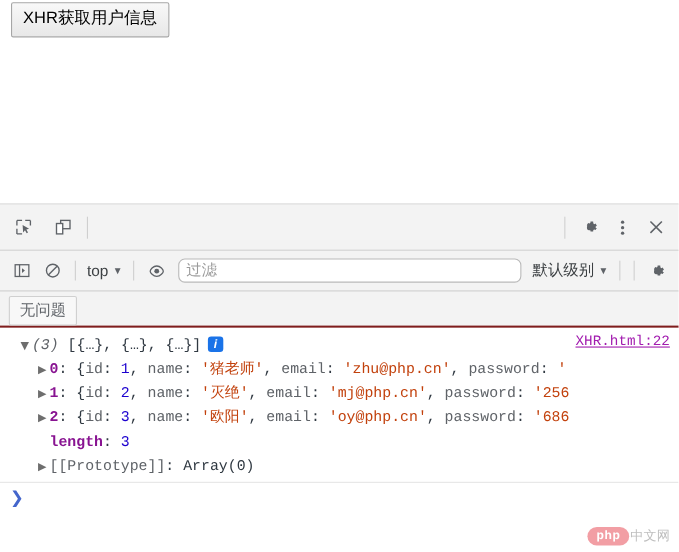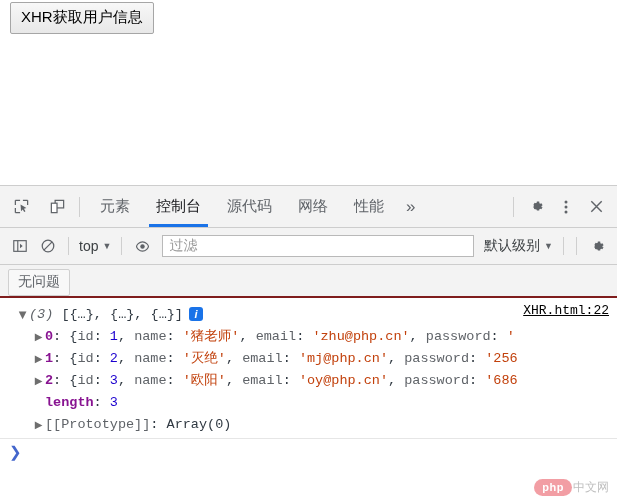--- a/index.html
+++ b/index.html
@@ -88,21 +88,21 @@
   .fb-sep { width:1px; height:18px; background:#cfcfcf; margin:0 6px; flex:none; }
   .ctx-select {
     display:flex; align-items:center; gap:4px;
     font-size:14px; color:#3c4043;
     font-family: "Liberation Sans", sans-serif;
     padding:0 4px; white-space:nowrap;
   }
   .caret { font-size:9px; color:#5f6368; line-height:1; }
   .filter-input {
     flex:1 1 auto; height:22px; margin:0 6px;
-    background:#ffffff; border:1px solid #b9b9b9; border-radius:0;
+    background:#ffffff; border:1px solid #b9b9b9; border-radius:6px;
     display:flex; align-items:center;
     padding:0 6px; box-sizing:border-box;
     min-width:40px;
     text-align:right;
   }
   .filter-input .ph { font-size:14px; color:#9a9a9a; }
   .level-select {
     display:flex; align-items:center; gap:4px;
     font-size:14px; color:#3c4043; white-space:nowrap; padding:0 4px;
   }
@@ -125,21 +125,21 @@
   .console {
     position:relative; background:#ffffff;
     height:172px; overflow:hidden;
     font-family: "Liberation Mono", monospace;
     font-size:13.5px;
   }
   .msg-group { position:relative; padding-top:6px; }
   .src-link {
     position:absolute; right:8px; top:5px;
     font-family: "Liberation Mono", monospace;
-    font-size:13px; color:#000000;
+    font-size:13px; color:#a21caf;
     text-decoration:underline; cursor:pointer;
   }
   .line {
     position:relative; height:22px; line-height:22px;
     white-space:nowrap; overflow:hidden;
     color:#303942;
   }
   .tri {
     display:inline-block; width:13px; text-align:center;
     color:#6e6e6e; font-size:10px;
@@ -213,28 +213,20 @@
         </svg>
       </div>
       <div class="tb-icon">
         <svg width="17" height="17" viewBox="0 0 18 18">
           <rect x="6.5" y="2.5" width="9" height="8" fill="none" stroke="#5f6368" stroke-width="1.3"></rect>
           <rect x="2.5" y="5.5" width="6" height="10" fill="#fff" stroke="#5f6368" stroke-width="1.3"></rect>
         </svg>
       </div>
       <div class="tb-sep"></div>
 
-      <div class="tabs">
-        <div class="tab">元素</div>
-        <div class="tab active">控制台</div>
-        <div class="tab">源代码</div>
-        <div class="tab">网络</div>
-        <div class="tab">性能</div>
-        <div class="tab more">»</div>
-      </div>
 
       <div class="tabbar-right">
         <div class="tb-sep"></div>
         <div class="tb-btn">
           <svg width="17" height="17" viewBox="0 0 20 20">
             <path fill="#5f6368" d="M10 6.6a3.4 3.4 0 100 6.8 3.4 3.4 0 000-6.8zm0 5.2a1.8 1.8 0 110-3.6 1.8 1.8 0 010 3.6z"></path>
             <path fill="#5f6368" d="M17.2 11.4l-1.3-.8a6 6 0 000-1.2l1.3-.8-1.4-2.4-1.4.6a6 6 0 00-1-.6L13.2 4h-2.8l-.2 1.5a6 6 0 00-1 .6l-1.4-.6-1.4 2.4 1.3.8a6 6 0 000 1.2l-1.3.8 1.4 2.4 1.4-.6c.3.2.7.4 1 .6l.2 1.5h2.8l.2-1.5c.4-.2.7-.4 1-.6l1.4.6 1.4-2.4z"></path>
           </svg>
         </div>
         <div class="tb-btn">

